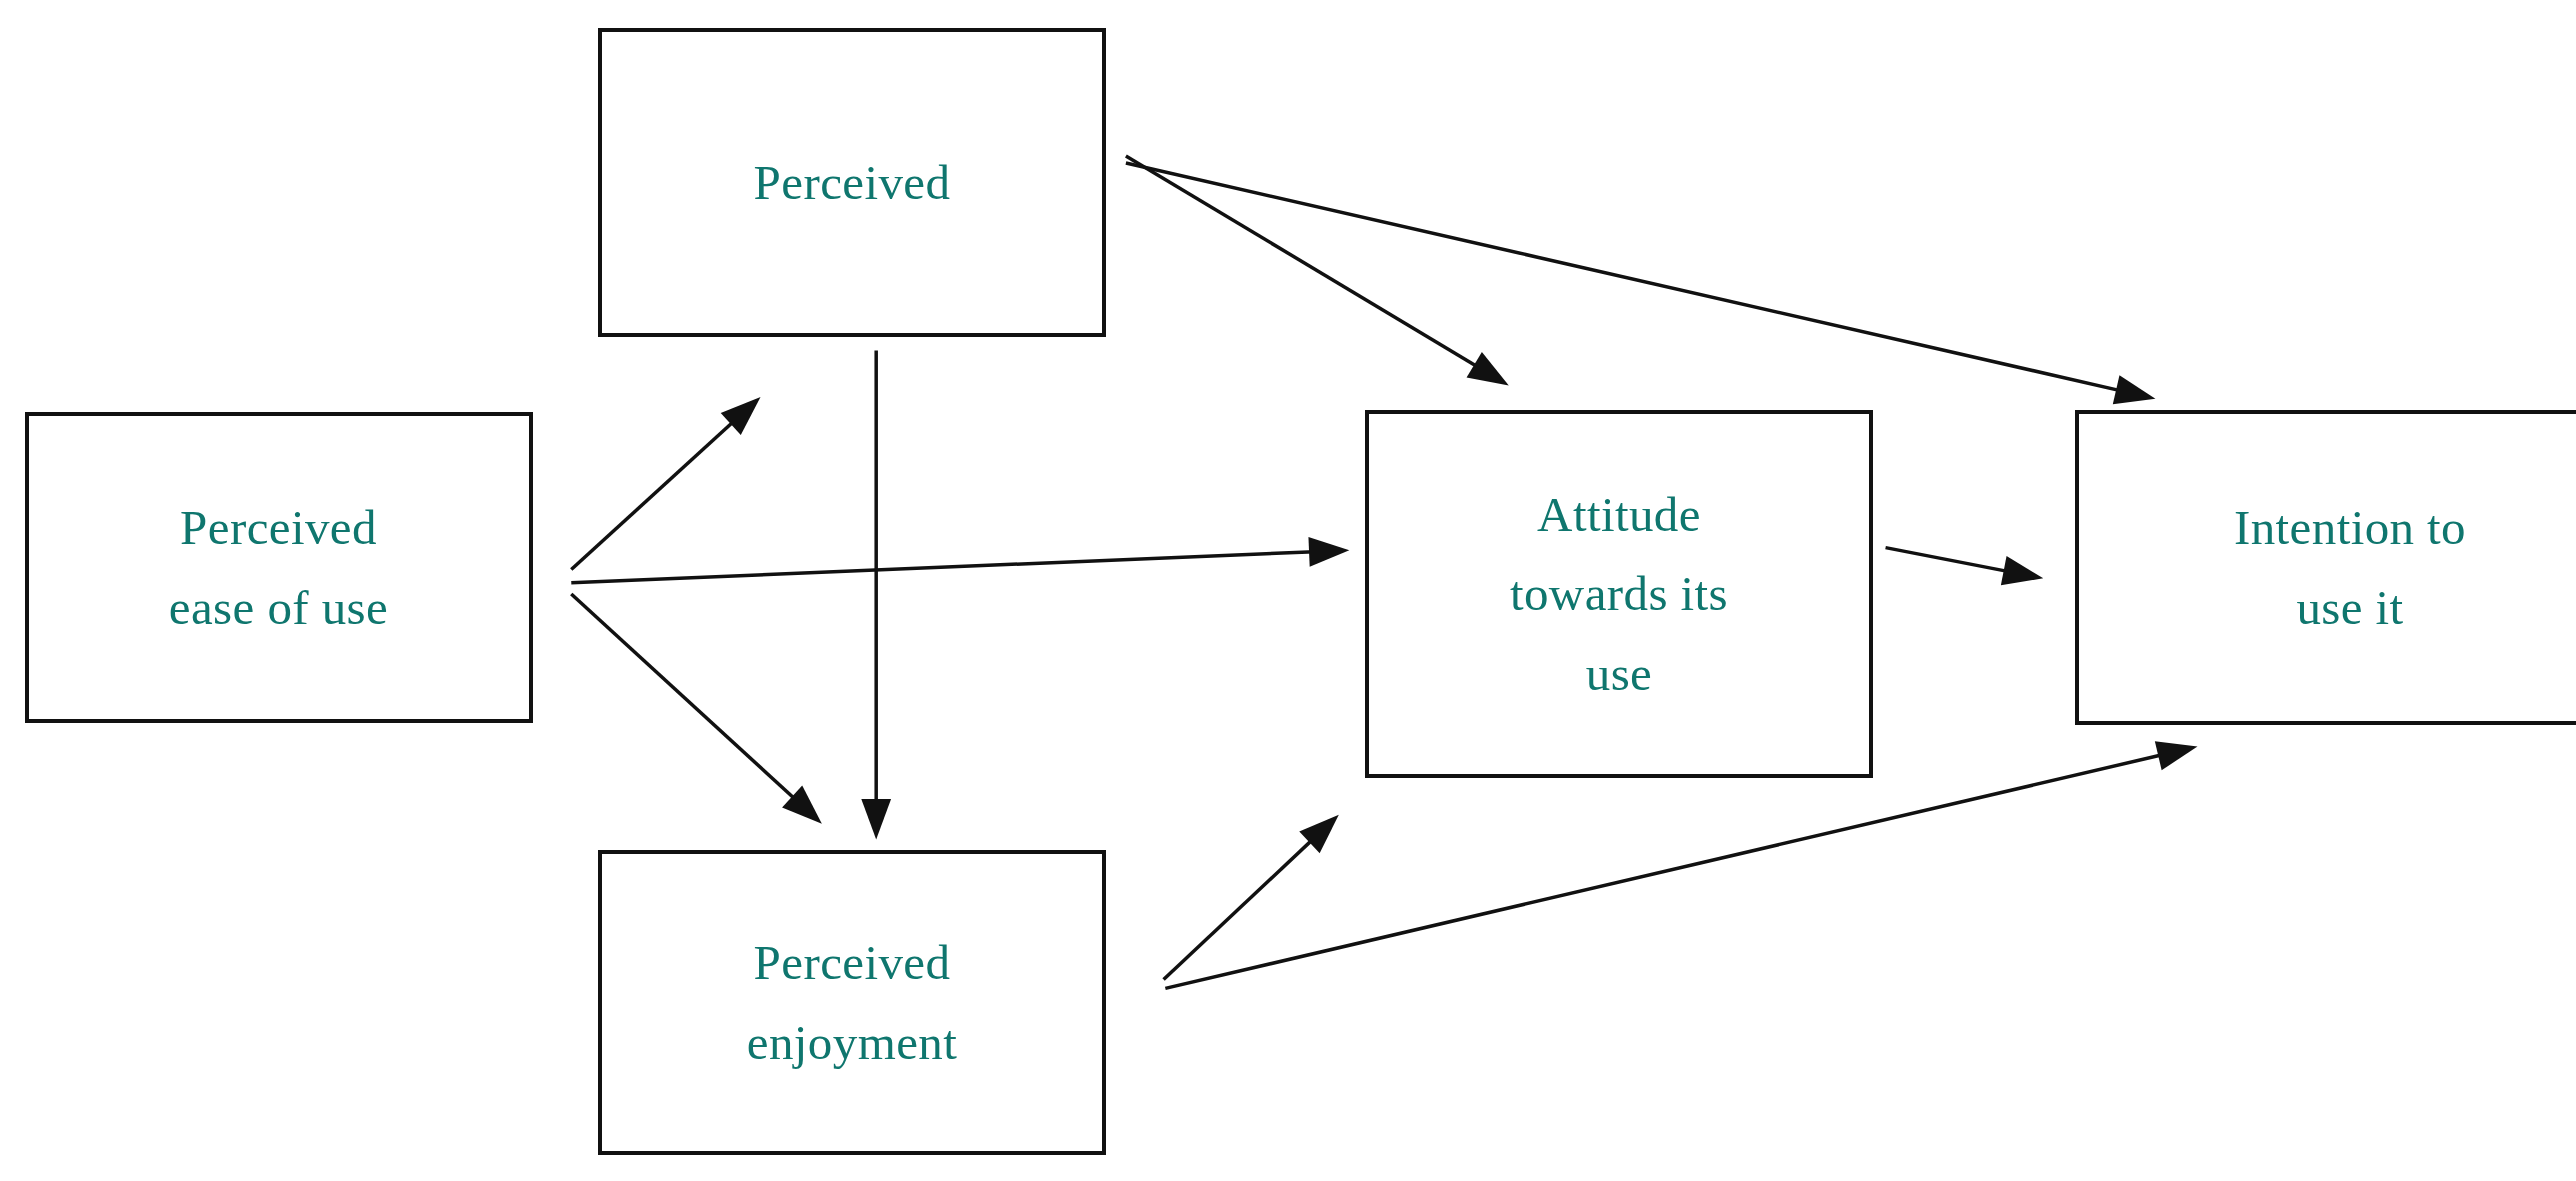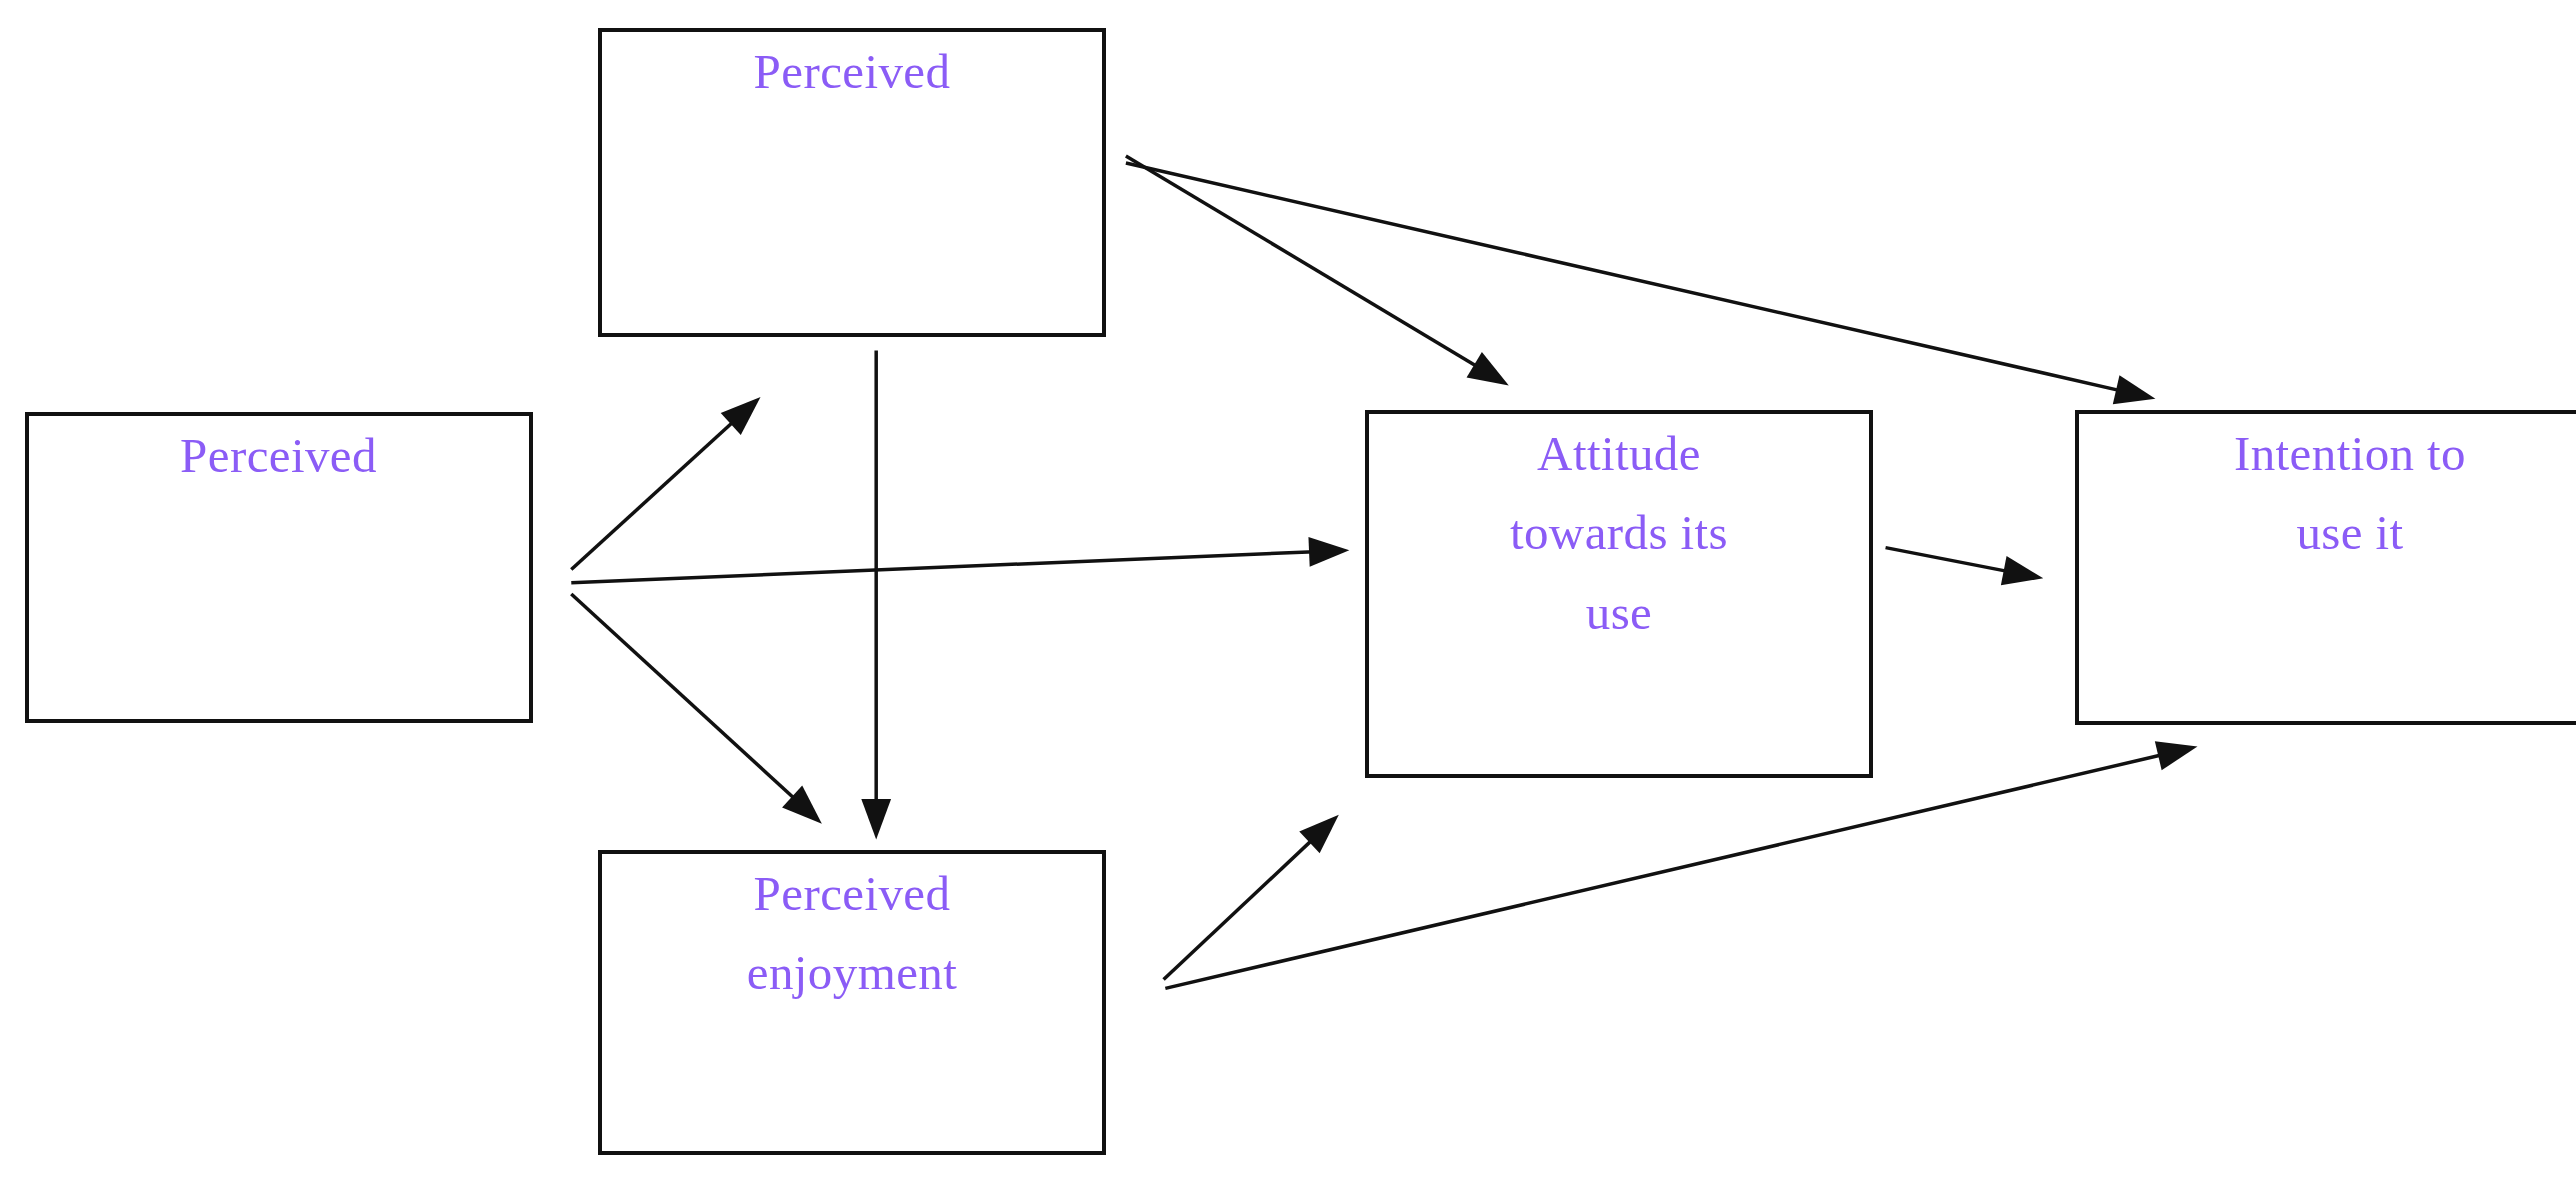--- a/index.html
+++ b/index.html
@@ -16,22 +16,22 @@
     font-family: "Liberation Serif", "DejaVu Serif", serif;
   }
   .node-box {
     position: absolute;
     box-sizing: border-box;
     border: 4.4px solid #111111;
     background: #ffffff;
     display: flex;
     flex-direction: column;
     align-items: center;
-    justify-content: flex-start;
-    color: #8b5cf6;
+    justify-content: center;
+    color: #0f766e;
     z-index: 3;
   }
   .node-line {
     display: block;
     text-align: center;
     font-size: 49px;
     line-height: 1.62;
     letter-spacing: 0.4px;
     white-space: nowrap;
   }
@@ -88,20 +88,21 @@
         <polygon points="2508,852 2467.09086175959,879.0451919650617 2459.3348541378023,845.9416521880111" fill="#111111"></polygon>
       </g>
     </svg>
 
   <div class="node-box" style="left: 598px; top: 28px; width: 508px; height: 309px; border-color: rgb(17, 17, 17);">
     <span class="node-line">Perceived</span>
   </div>
 
   <div class="node-box" style="left: 24.5px; top: 412px; width: 508px; height: 311px; border-color: rgb(17, 17, 17);">
     <span class="node-line">Perceived</span>
+    <span class="node-line">ease of use</span>
   </div>
 
   <div class="node-box" style="left: 1365px; top: 410px; width: 508px; height: 368px; border-color: rgb(17, 17, 17); font-family: Liberation Serif, serif;">
     <span class="node-line">Attitude</span>
     <span class="node-line">towards its</span>
     <span class="node-line">use</span>
   </div>
 
   <div class="node-box" style="left: 2075px; top: 410px; width: 550px; height: 315px; border-color: rgb(17, 17, 17);">
     <span class="node-line">Intention to</span>

